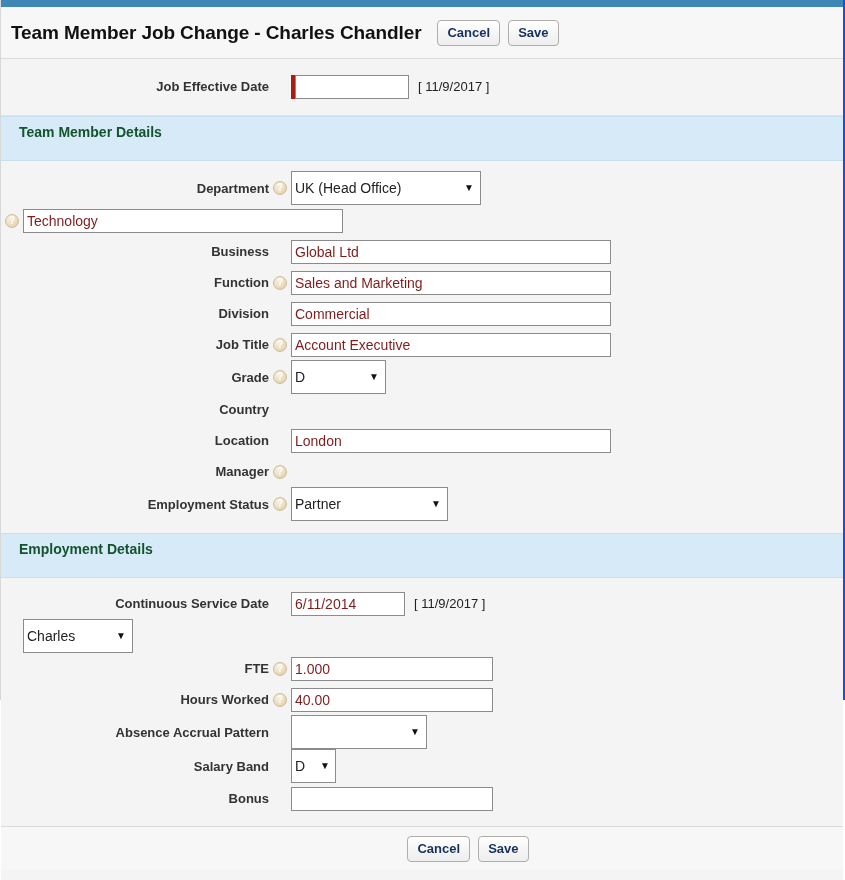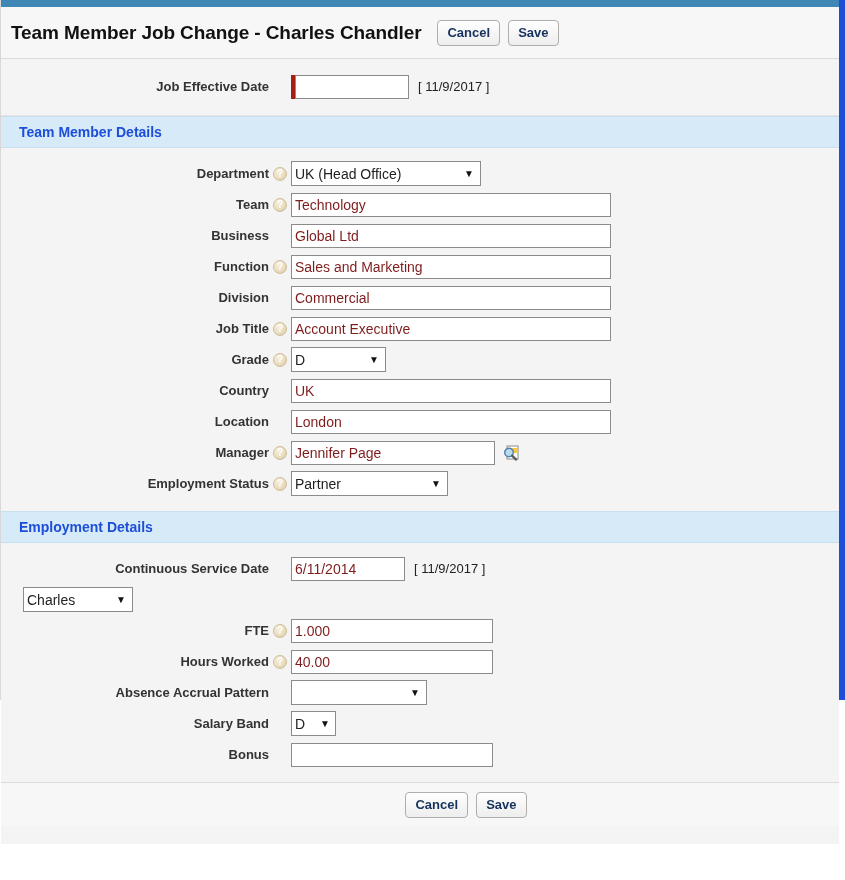--- a/index.html
+++ b/index.html
@@ -16,21 +16,21 @@
     overflow: hidden;
   }
 
   .page {
     width: 845px;
     height: 700px;
     position: relative;
     background: #f4f4f4;
     box-sizing: border-box;
     border-left: 1px solid #d8d8d8;
-    border-right: 6px solid #1d4ed8;
+    border-right: 2px solid #1d4ed8;
   }
 
   
   .top-bar {
     height: 7px;
     background: #3f88b5;
     width: 100%;
   }
 
   
@@ -74,24 +74,24 @@
   
   .effective-strip {
     background: #f4f4f4;
     border-bottom: 1px solid #e4e4e4;
     padding: 12px 0 13px 0;
   }
 
   
   .section-header {
     background: #d6eaf7;
-    padding: 7px 0 7px 18px;
+    padding: 7px 0 20px 18px;
     font-size: 14px;
     font-weight: bold;
-    color: #1d4ed8;
+    color: #14532d;
     border-top: 1px solid #c8dfee;
     border-bottom: 1px solid #c8dfee;
   }
 
   .section-body {
     background: #f4f4f4;
     padding: 10px 0 12px 0;
   }
 
   
@@ -160,21 +160,21 @@
   .w-num    { width: 202px; }
 
   .sel {
     font-family: "Liberation Sans", sans-serif;
     font-size: 14px;
     color: #222222;
     background: #ffffff;
     border: 1px solid #8b8b8b;
     height: 25px;
     box-sizing: border-box;
-    padding: 0 3px;
+    padding: 16px 3px;
     position: relative;
     display: flex;
     align-items: center;
     cursor: pointer;
   }
   .sel .caret {
     position: absolute;
     right: 6px;
     font-size: 10px;
     color: #111111;
@@ -282,21 +282,20 @@
       </div>
       <div class="field-slot">
         <div class="sel sel-dept">
           <span>UK (Head Office)</span>
           <span class="caret">▼</span>
         </div>
       </div>
     </div>
 
     <div class="row">
-      <div class="row-label">Team</div>
       <div class="help-slot">
         <span class="help-icon">?</span>
       </div>
       <div class="field-slot">
         <input class="txt w-wide" type="text" value="Technology" style="">
       </div>
     </div>
 
     <div class="row">
       <div class="row-label">Business</div>
@@ -343,48 +342,34 @@
         <div class="sel sel-grade">
           <span>D</span>
           <span class="caret">▼</span>
         </div>
       </div>
     </div>
 
     <div class="row">
       <div class="row-label">Country</div>
       <div class="help-slot"></div>
-      <div class="field-slot">
-        <input class="txt w-wide" type="text" value="UK" style="">
-      </div>
     </div>
 
     <div class="row">
       <div class="row-label">Location</div>
       <div class="help-slot"></div>
       <div class="field-slot">
         <input class="txt w-wide" type="text" value="London" style="">
       </div>
     </div>
 
     <div class="row">
       <div class="row-label">Manager</div>
       <div class="help-slot">
         <span class="help-icon">?</span>
-      </div>
-      <div class="field-slot">
-        <input class="txt w-mid" type="text" value="Jennifer Page" style="">
-        <span class="lookup-icon">
-          <svg width="18" height="18" viewBox="0 0 18 18">
-            <rect x="5" y="2" width="11" height="13" fill="#ffffff" stroke="#8a8a8a" stroke-width="1"></rect>
-            <rect x="8" y="4" width="7" height="5" fill="#f5c842"></rect>
-            <circle cx="7" cy="8.5" r="4.3" fill="#b9d9ef" stroke="#4f7fa8" stroke-width="1.4"></circle>
-            <line x1="10" y1="11.6" x2="14.2" y2="15.6" stroke="#5a5a5a" stroke-width="2.2" stroke-linecap="round"></line>
-          </svg>
-        </span>
       </div>
     </div>
 
     <div class="row">
       <div class="row-label">Employment Status</div>
       <div class="help-slot">
         <span class="help-icon">?</span>
       </div>
       <div class="field-slot">
         <div class="sel sel-status">

